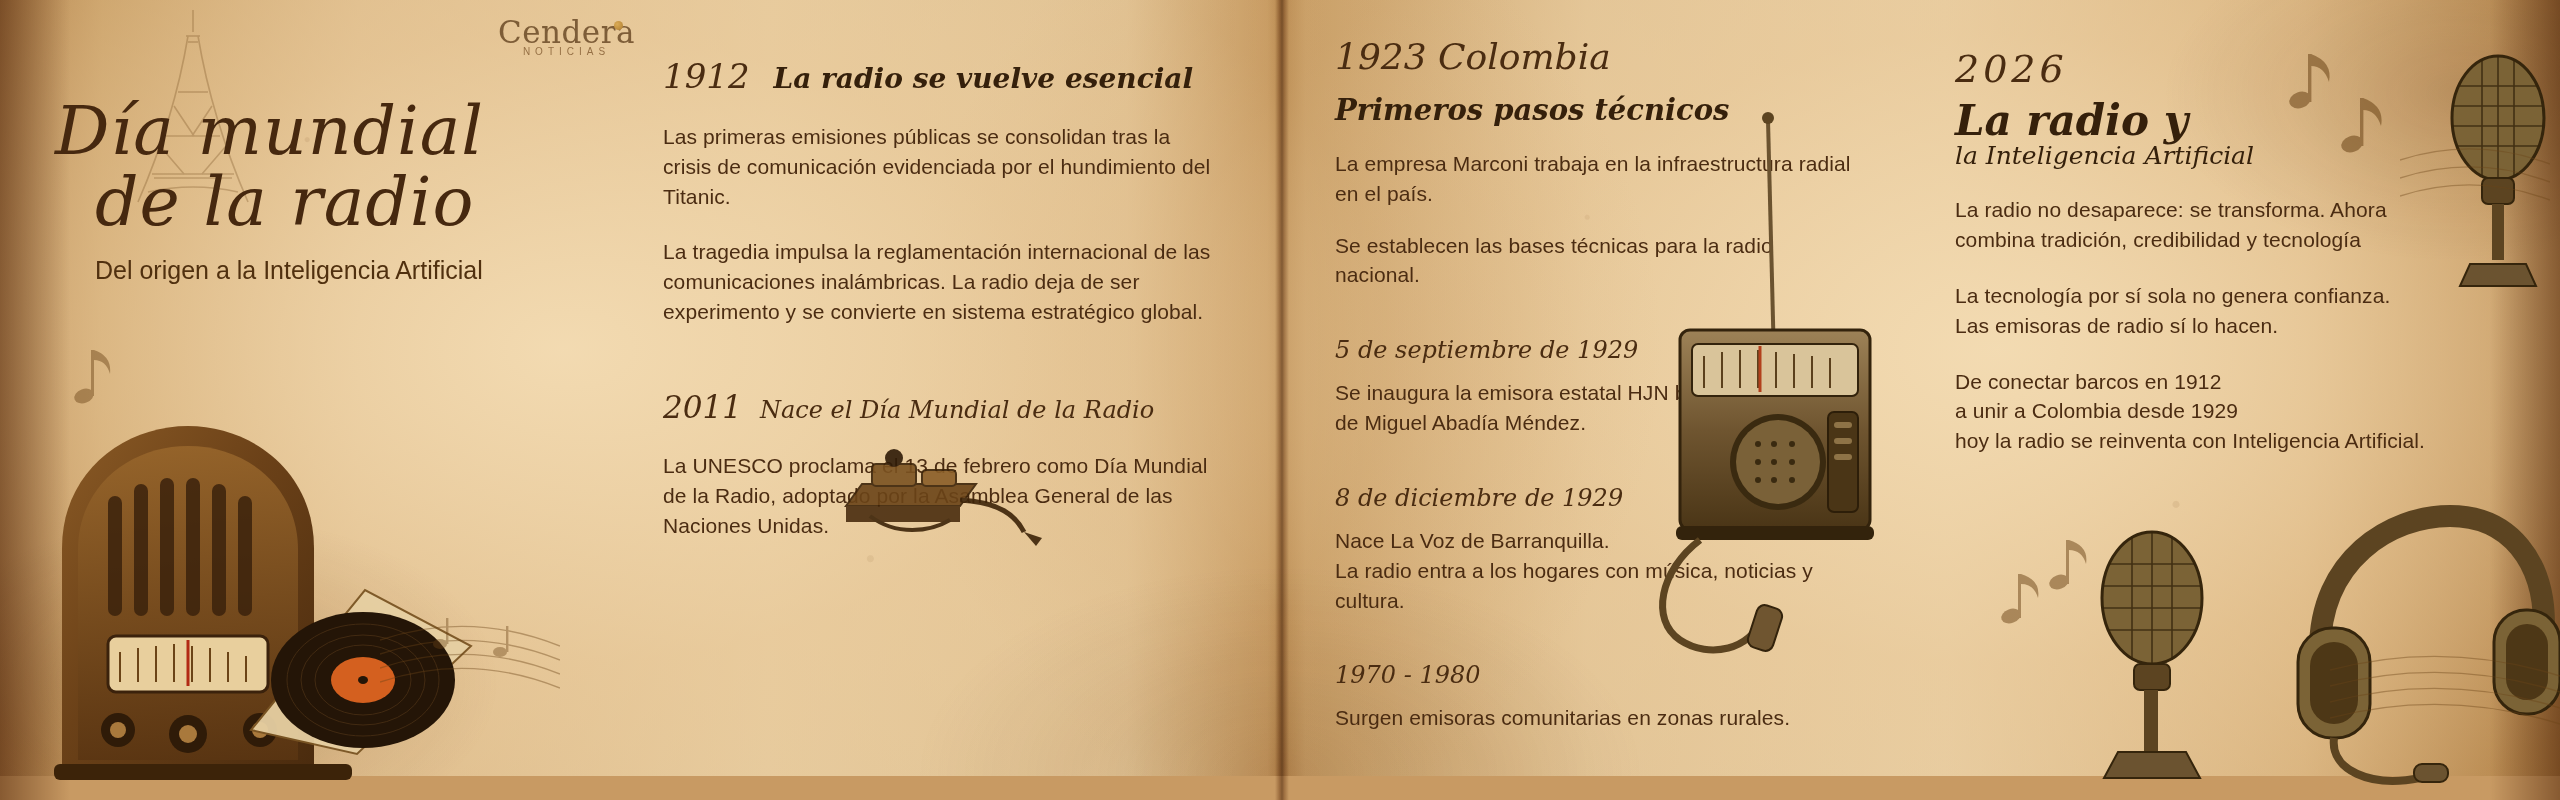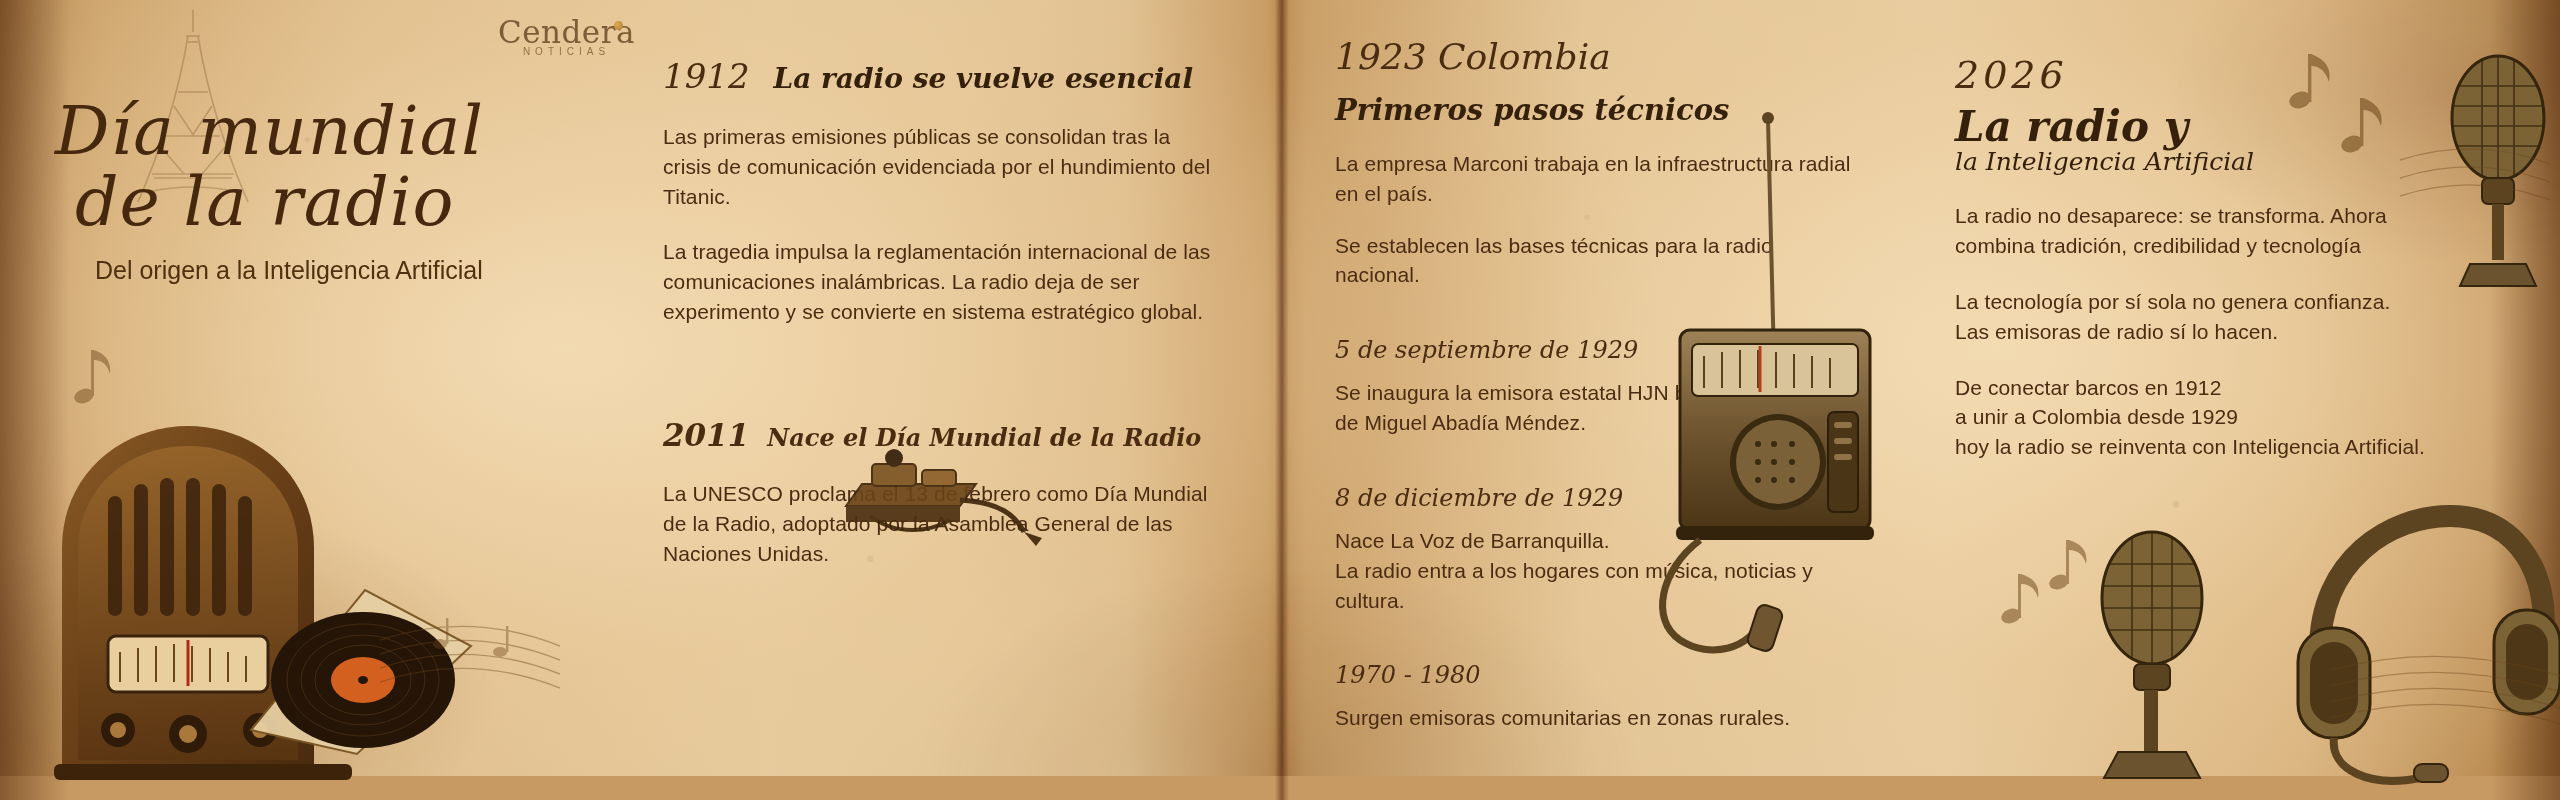--- a/index.html
+++ b/index.html
@@ -42,47 +42,47 @@
   .brand-name{font-family:"DejaVu Serif",serif;font-size:31px;color:#5a destruct;}
   .brand-name{color:#5b3a18;letter-spacing:.5px;}
   .brand-sub{font-size:10px;letter-spacing:5px;color:#7a5228;margin-top:-4px;}
   .brand-dot{position:absolute;left:116px;top:7px;width:9px;height:9px;border-radius:50%;
     background:radial-gradient(circle at 35% 35%,#d8a23f,#9a6410);}
 
   
   .title-wrap{position:absolute;left:55px;top:95px;width:560px;}
   .main-title{font-family:"DejaVu Serif",serif;font-style:italic;color:#46280f;
     font-size:68px;line-height:1.05;letter-spacing:1px;}
-  .main-title .l2{display:block;margin-left:20px;}
+  .main-title .l2{display:block;margin-left:40px;}
   .subtitle{margin-top:18px;margin-left:40px;font-size:25px;color:#50300f;}
 
   
   .col{position:absolute;}
   .yr{font-family:"DejaVu Serif",serif;font-style:italic;color:#4a2c11;}
   .sec-title{font-family:"DejaVu Serif",serif;font-style:italic;font-weight:bold;color:#35200b;}
 
   
   .c1{left:663px;top:56px;width:560px;}
   .c1 .hd{display:flex;align-items:baseline;gap:24px;}
   .c1 .yr{font-size:34px;text-align:center;}
   .c1 .sec-title{font-size:28px;}
   .c1 p{margin:26px 0 0 0;}
-  .c1 .sub-year{margin-top:90px;display:flex;align-items:baseline;gap:18px;font-weight:bold;}
+  .c1 .sub-year{margin-top:62px;display:flex;align-items:baseline;gap:18px;}
   .c1 .sub-year .yr{font-size:31px;}
   .c1 .sub-year .note{font-family:"DejaVu Serif",serif;font-style:italic;font-size:24px;color:#4a2c11;}
 
   
   .c2{left:1335px;top:36px;width:520px;}
   .c2 .yr-big{font-size:36px;}
   .c2 .sec-title{font-size:29px;margin-top:16px;}
   .c2 p{margin:22px 0 0 0;}
   .c2 .mini-date{font-family:"DejaVu Serif",serif;font-style:italic;font-size:24px;color:#4a2c11;margin-top:46px;}
 
   
-  .c3{left:1955px;top:53px;width:470px;}
+  .c3{left:1955px;top:47px;width:470px;}
   .c3 .yr-big{font-size:38px;letter-spacing:4px;}
   .c3 .big-title{font-family:"DejaVu Serif",serif;font-style:italic;font-weight:bold;color:#35200b;font-size:42px;line-height:1.05;margin-top:8px;}
   .c3 .big-title .small{display:block;font-size:25px;font-weight:normal;}
   .c3 p{margin:26px 0 0 0;}
 
   
   .ill{position:absolute;pointer-events:none;}
 
   
   .eiffel{left:108px;top:6px;width:170px;height:200px;opacity:.33;}

